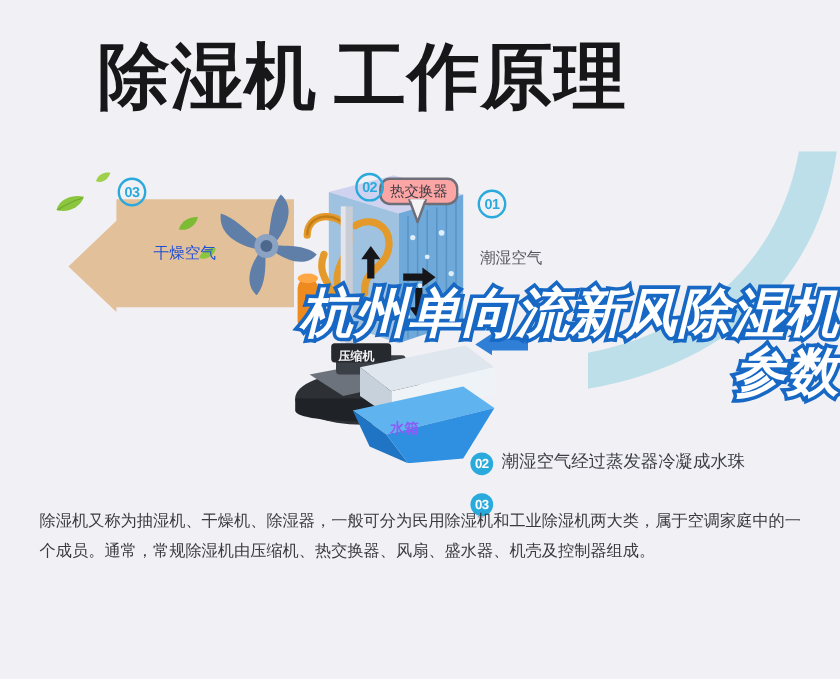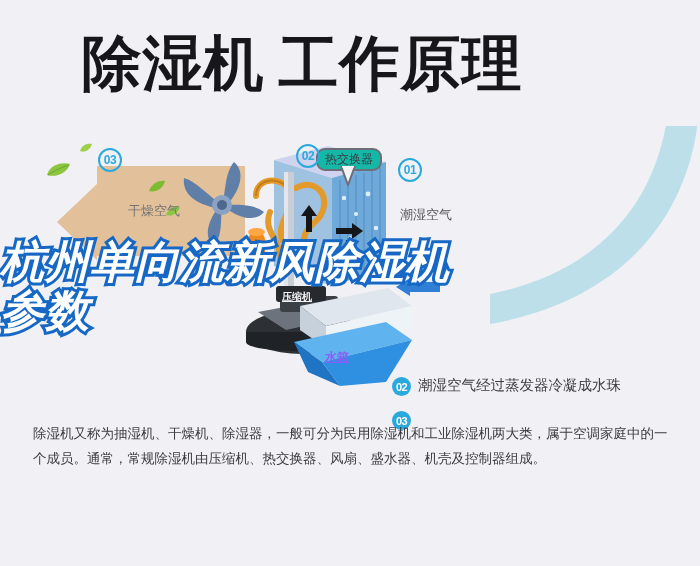--- a/index.html
+++ b/index.html
@@ -41,21 +41,21 @@
 
   
   .fan{position:absolute;left:176px;top:42px;width:92px;height:92px;}
 
   
   .machine{position:absolute;left:236px;top:18px;width:190px;height:250px;}
 
   
   .bubble{
     position:absolute;left:316px;top:30px;
-    background:#14b8a6;border:2px solid #6e6e78;border-radius:9px;
+    background:#fca5a5;border:2px solid #6e6e78;border-radius:9px;
     padding:2px 7px 3px;
     font-size:12px;line-height:14px;color:#3a3a42;white-space:nowrap;
   }
   .bubble-tail{position:absolute;left:340px;top:48px;width:16px;height:20px;}
 
   
   .badge{
     position:absolute;width:23px;height:23px;border-radius:50%;
     background:#2aa9dd;color:#fff;
     font-size:13px;font-weight:bold;
@@ -64,40 +64,39 @@
   }
   .badge.outline{
     background:transparent;color:#2aa9dd;
     border:2.5px solid #2aa9dd;width:20px;height:20px;font-size:12px;
   }
   #badge03{left:98px;top:30px;}
   #badge02{left:296px;top:26px;}
   #badge01{left:398px;top:40px;}
 
   .illlabel{
-    position:absolute;font-size:13px;color:#737373;white-space:nowrap;
+    position:absolute;font-size:13px;color:#1d4ed8;white-space:nowrap;
   }
   #lab-dry{left:128px;top:84px;}
   #lab-wet{left:400px;top:88px;color:#55555d;}
 
   .partlabel{
     position:absolute;font-size:10px;color:#ffffff;white-space:nowrap;
     font-weight:bold;
-    text-decoration:underline;
   }
   #lab-comp{left:282px;top:172px;color:#f2f2f5;font-size:10px;}
   #lab-tank{left:325px;top:231px;color:#8b5cf6;font-size:12px;}
 
   
   .inflow{position:absolute;left:396px;top:160px;width:44px;height:18px;}
 
   
   .watermark{
     position:absolute;left:0;top:237px;width:700px;
-    text-align:left;z-index:40;
+    text-align:right;z-index:40;
     font-size:44px;line-height:49px;font-weight:bold;font-style:italic;
     color:#ffffff;letter-spacing:1px;
     -webkit-text-stroke:6px #1668c4;
     paint-order:stroke fill;
   }
   .watermark .wm-inner{display:inline-block;max-width:460px;}
 
   
   .legend{position:absolute;left:392px;top:258px;width:300px;}
   .legitem{

